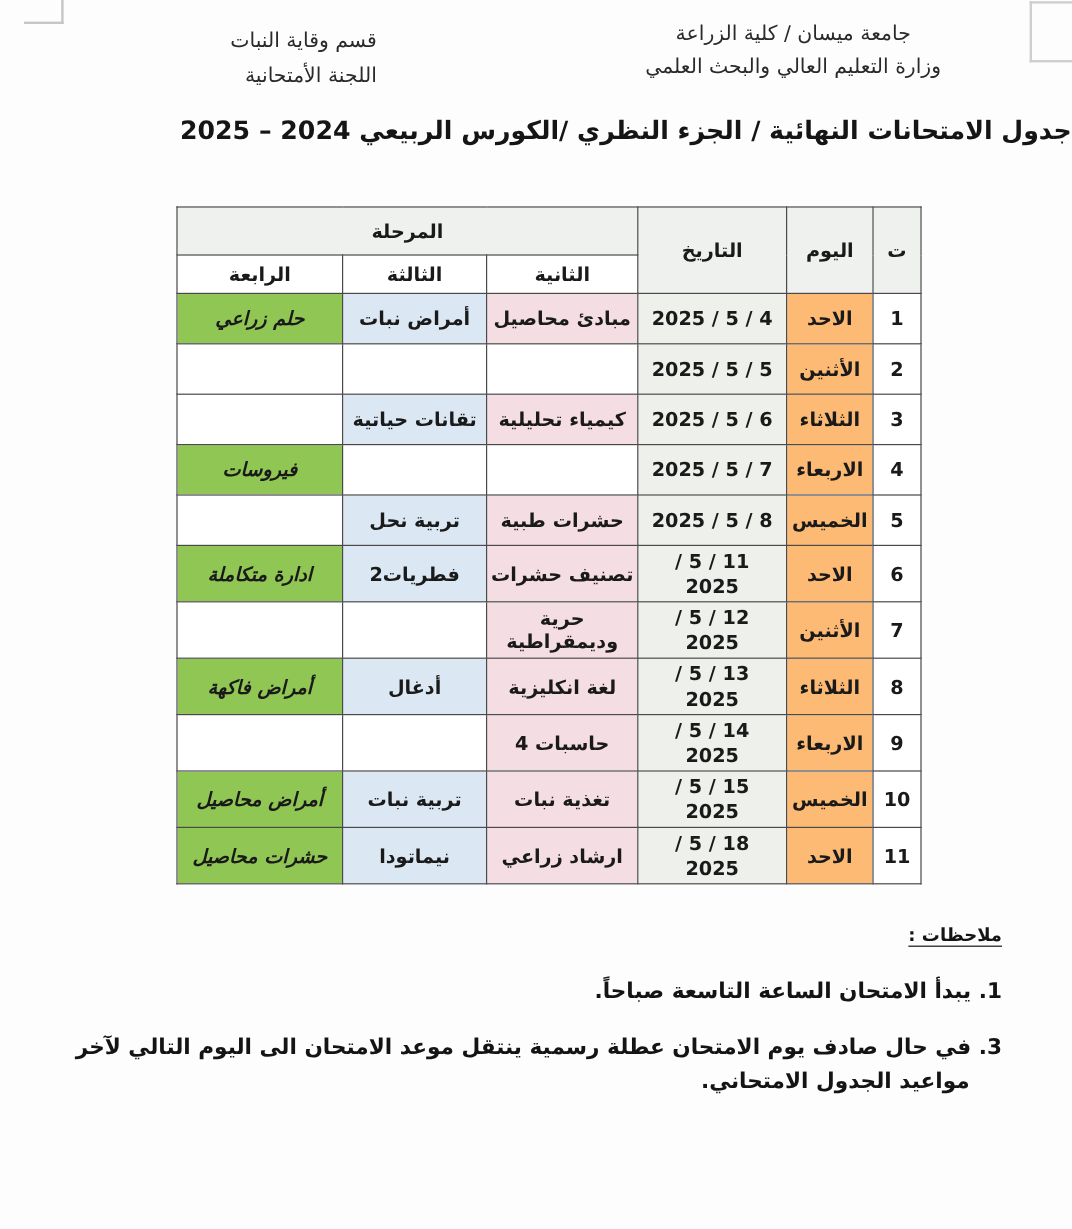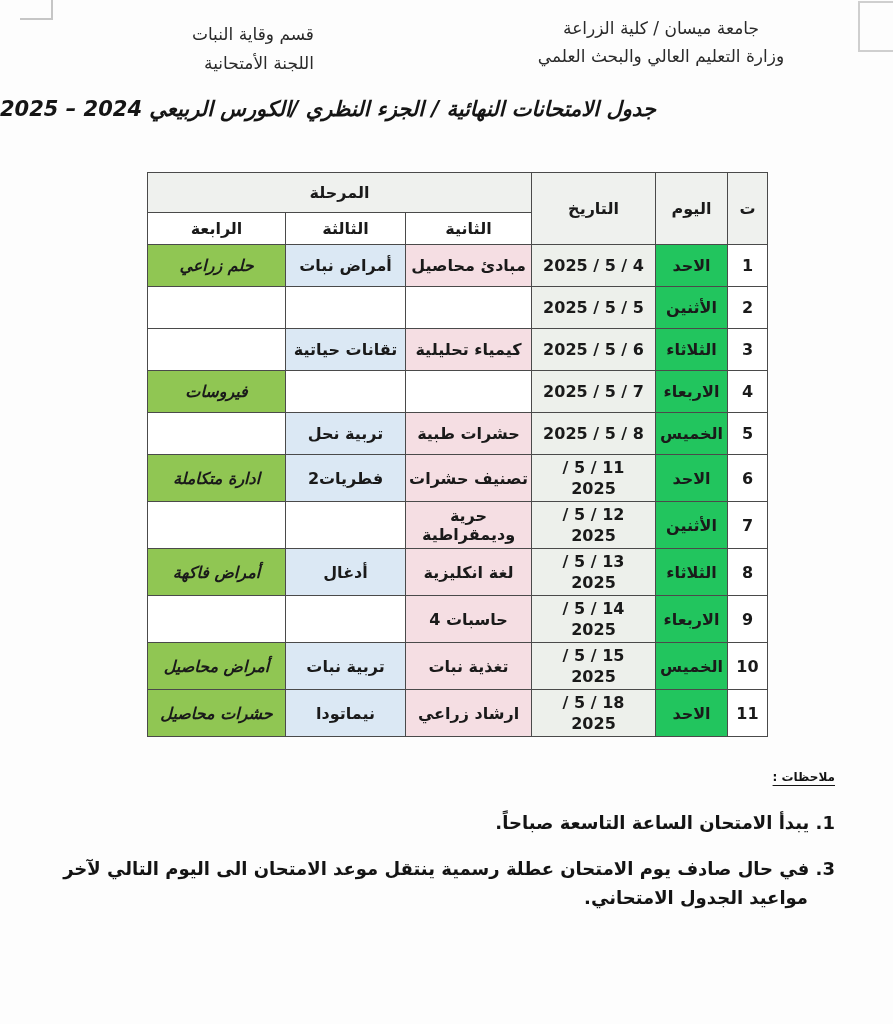--- a/index.html
+++ b/index.html
@@ -25,56 +25,56 @@
   .header-right {
     position:absolute; top:14px; right:42px; width:380px;
     text-align:center; font-size:17px; line-height:28px; color:#2a2a2a;
   }
   .header-left {
     position:absolute; top:20px; left:84px; width:230px;
     text-align:right; font-size:17px; line-height:29px; color:#2a2a2a;
   }
   .doc-title {
     position:absolute; top:97px; left:0; right:0;
-    text-align:left; font-size:21px; font-weight:bold; color:#151515;font-style:italic;
+    text-align:right; font-size:21px; font-weight:bold; color:#151515;
   }
   
   .exam-table {
     position:absolute; top:172px; right:125px;
     border-collapse:collapse; table-layout:fixed; width:620px;
     font-size:16px; font-weight:bold; color:#1a1a1a;
   }
   .exam-table th, .exam-table td {
     border:1px solid #4a4a4a; text-align:center; vertical-align:middle;
     padding:2px 3px; overflow:hidden;
   }
   .exam-table thead th { font-size:16px; }
   .hdr-gray { background:#eff1ee; }
   .hdr-white { background:#ffffff; }
   tr.hrow1 { height:40px; }
   tr.hrow2 { height:32px; }
   tbody tr { height:42px; }
   tbody tr.tall { height:46px; }
   td.c-num { background:#ffffff; }
-  td.c-day { background:#22c55e; }
+  td.c-day { background:#fdba74; }
   td.c-date { background:#edf0eb; }
   .date-line { direction:ltr; text-align:center; line-height:21px; }
   .date-line:empty { display:none; }
   td.subj.s2 { background:#f5dee3; }
   td.subj.s3 { background:#dbe8f4;margin-left:48px; }
   td.subj.s4 { background:#90c653;font-style:italic; }
   td.subj.empty { background:#ffffff; }
   
   .notes {
     position:absolute; top:770px; right:58px; left:38px;
     font-size:18px; font-weight:bold; color:#141414;
   }
   .notes-heading {
     width:fit-content; text-decoration:underline;
-    text-underline-offset:4px; margin-bottom:24px; font-size:12px;
+    text-underline-offset:4px; margin-bottom:24px; font-size:15px;
   }
   .note-item {
     margin-bottom:17px; line-height:29px;
     padding-right:27px; text-indent:-27px;
   }
 </style>
 </head>
 <body>
 
 <div class="corner-left"></div>

